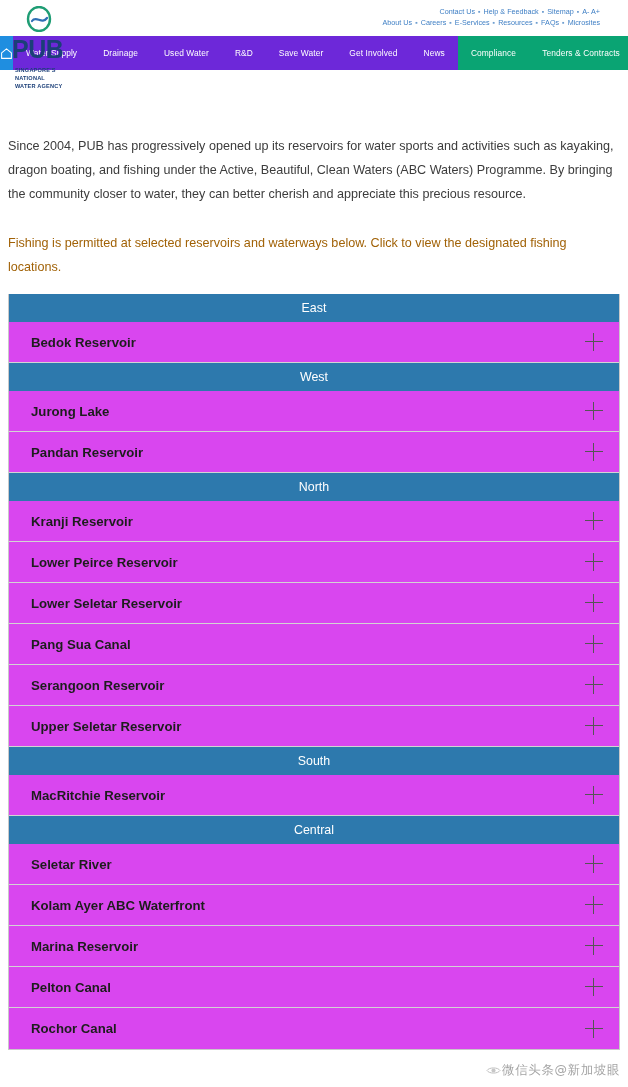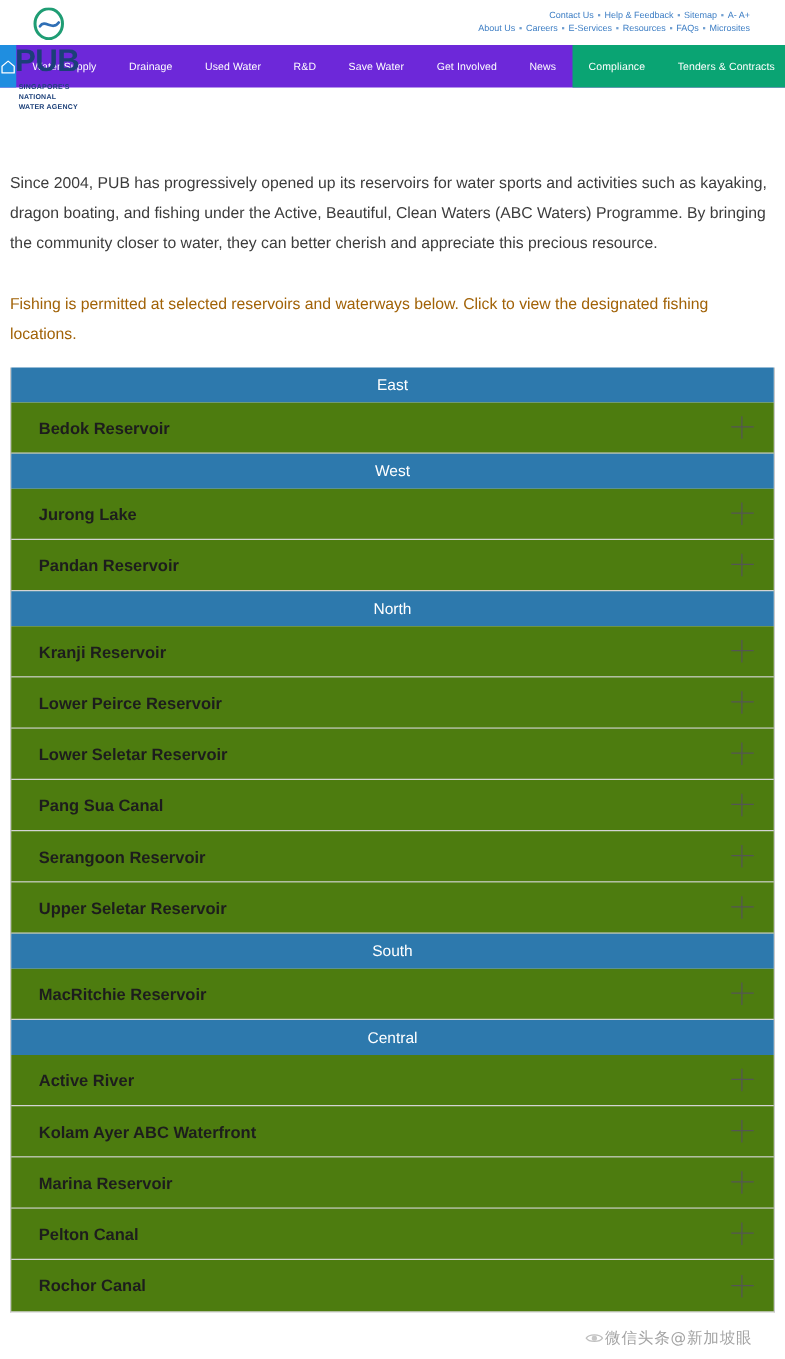--- a/index.html
+++ b/index.html
@@ -124,21 +124,21 @@
     text-align: center;
     line-height: 28px;
     height: 28px;
   }
   .row {
     height: 41px;
     display: flex;
     align-items: center;
     justify-content: space-between;
     padding: 0 16px 0 22px;
-    background: #4d7c0f;
+    background: #d946ef;
     border-bottom: 1px solid #d3d3d3;
   }
   .row:last-child { border-bottom: none; }
   .row-label {
     font-size: 13.2px;
     font-weight: bold;
     color: #1d1d1d;
   }
   .plus {
     width: 18px;
@@ -150,21 +150,21 @@
     content: "";
     position: absolute;
     background: #555555;
   }
   .plus::before { left: 0; right: 0; top: 8px; height: 1.4px; }
   .plus::after { top: 0; bottom: 0; left: 8px; width: 1.4px; }
 
   
   .watermark {
     position: absolute;
-    right: 26px;
+    right: 8px;
     bottom: 8px;
     display: flex;
     align-items: center;
     gap: 1px;
     opacity: 0.62;
     pointer-events: none;
     margin-top: 24px;
   }
   .wm-text {
     font-size: 12.5px;
@@ -270,21 +270,21 @@
         <span class="row-label">Upper Seletar Reservoir</span>
         <span class="plus"></span>
       </div>
       <div class="section-head">South</div>
       <div class="row">
         <span class="row-label">MacRitchie Reservoir</span>
         <span class="plus"></span>
       </div>
       <div class="section-head">Central</div>
       <div class="row">
-        <span class="row-label">Active River</span>
+        <span class="row-label">Seletar River</span>
         <span class="plus"></span>
       </div>
       <div class="row">
         <span class="row-label">Kolam Ayer ABC Waterfront</span>
         <span class="plus"></span>
       </div>
       <div class="row">
         <span class="row-label">Marina Reservoir</span>
         <span class="plus"></span>
       </div>

